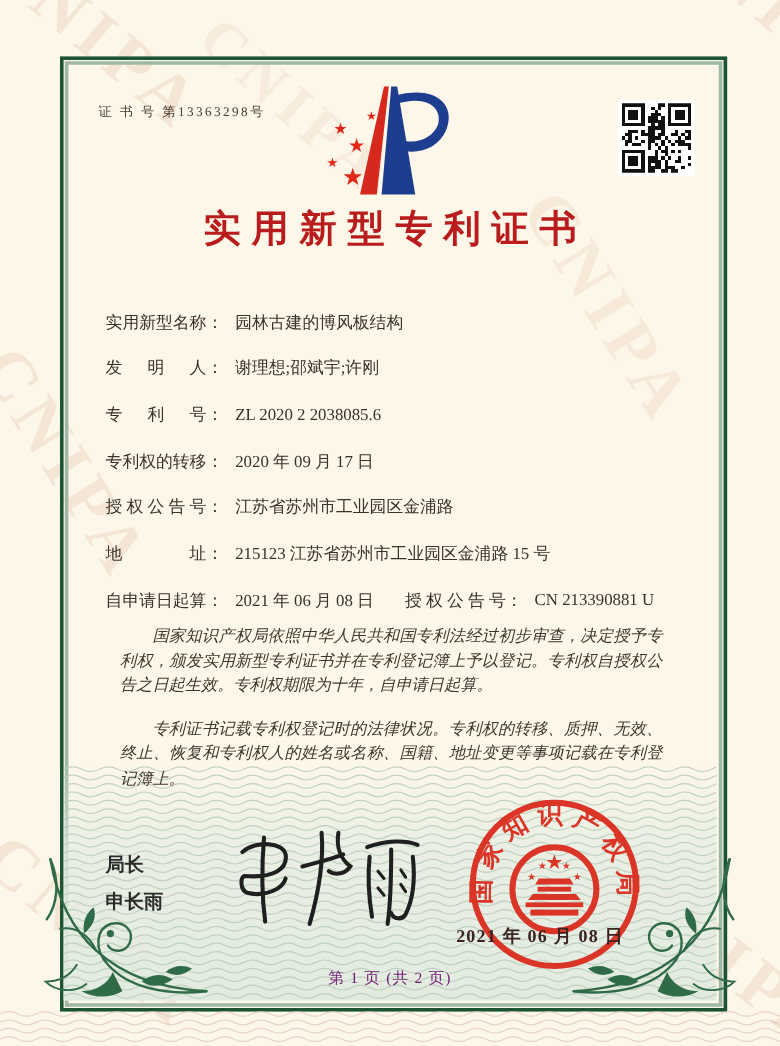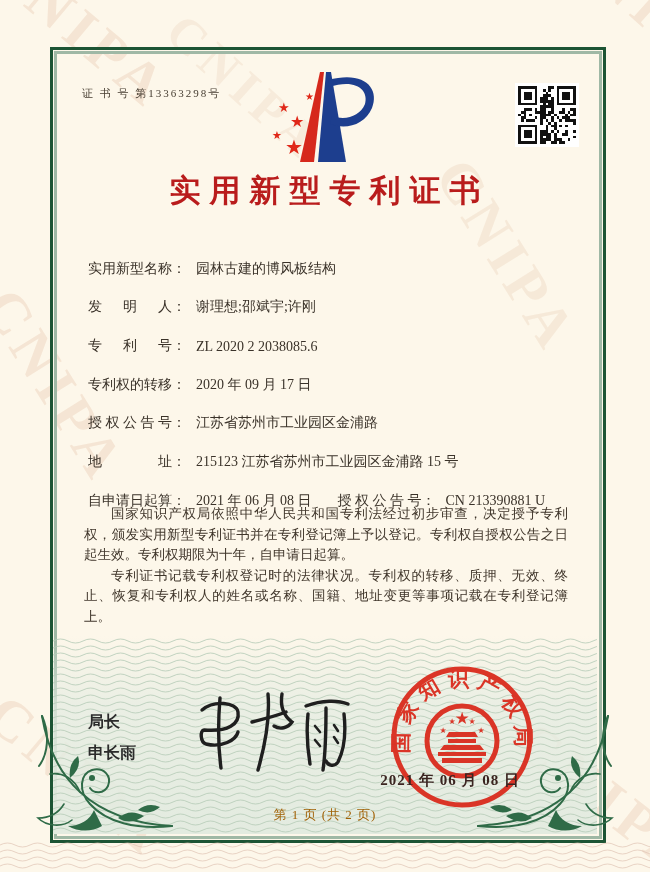--- a/index.html
+++ b/index.html
@@ -36,36 +36,36 @@
   
   #fields{position:absolute;left:88px;top:239px;width:490px;}
   .row{height:38.7px;display:flex;align-items:flex-end;font-size:14px;color:#3a3229;}
   .lbl{display:inline-block;width:84px;text-align:justify;text-align-last:justify;flex:none;}
   .colon{flex:none;}
   .val{margin-left:10px;white-space:nowrap;}
   .pair2{display:flex;align-items:center;margin-left:26px;}
   
   #paras{position:absolute;left:84px;top:504px;width:484px;font-size:13.5px;line-height:20.5px;
          color:#40362b;text-align:justify;}
-  #paras p{margin:0;text-indent:2em;}
+  #paras p{margin:16px;text-indent:2em;font-style:italic;}
   
   #officials{position:absolute;left:88px;top:706px;font-family:"Liberation Sans","DejaVu Sans",sans-serif;
              font-size:16px;font-weight:600;color:#2b2b2b;line-height:31px;}
   #signature{position:absolute;left:188px;top:682px;}
   
   #seal{position:absolute;left:382px;top:657px;width:160px;height:160px;opacity:0.94;}
   #sealdate{position:absolute;left:366px;top:771px;width:168px;text-align:center;
             font-size:15px;font-weight:bold;letter-spacing:1px;color:#3a2420;}
   
   .flourish{position:absolute;width:150px;height:125px;}
   .fl-left{left:34px;top:714px;}
   .fl-right{left:466px;top:714px;transform:scaleX(-1);}
   
   #footer{position:absolute;left:50px;top:806px;width:550px;text-align:center;
-          font-size:13px;letter-spacing:1px;color:#a16207;}
+          font-size:13px;letter-spacing:1px;color:#701a75;}
 </style>
 </head>
 <body>
 
 <div id="page">
 
   <span class="wm wm1">CNIPA</span>
   <span class="wm wm2">CNIPA</span>
   <span class="wm wm3">CNIPA</span>
   <span class="wm wm4">CNIPA</span>

